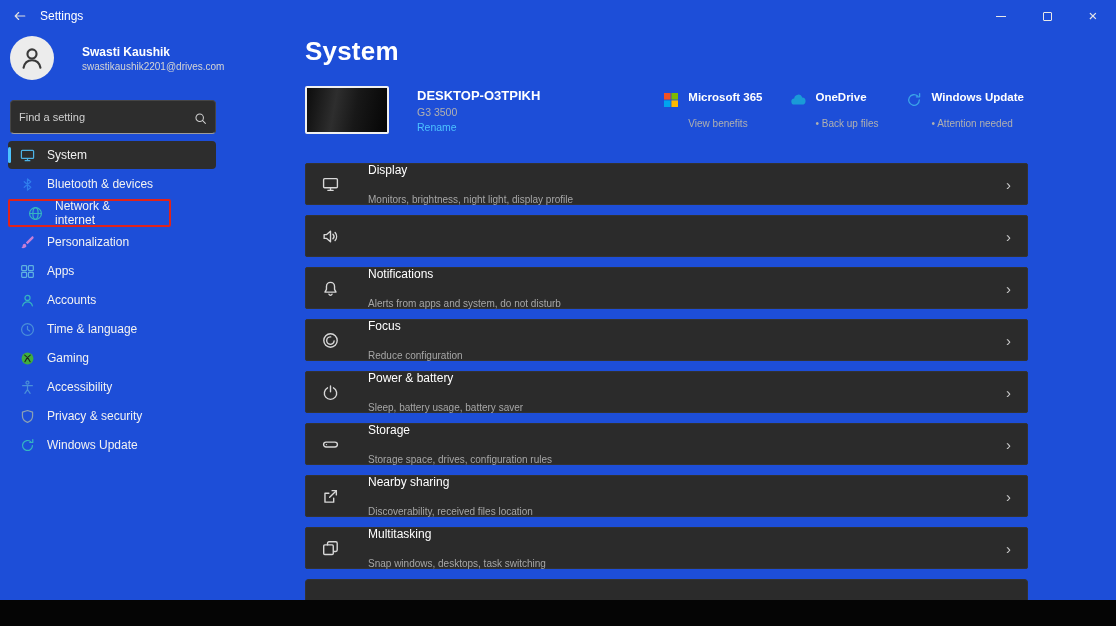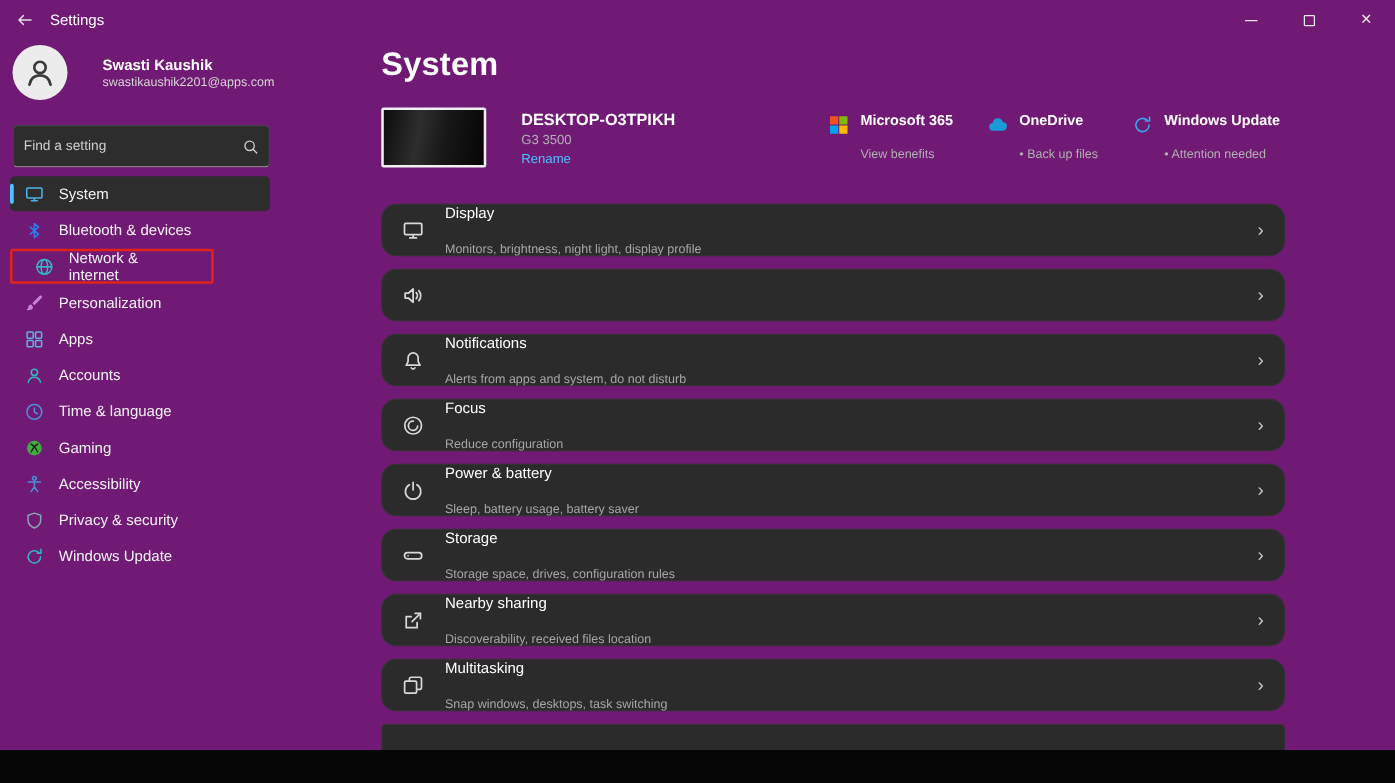--- a/index.html
+++ b/index.html
@@ -1,18 +1,18 @@
 <!DOCTYPE html>
 <html><head>
 <meta charset="utf-8">
 <style>
   *{box-sizing:border-box;margin:0;padding:0}
   html,body{width:1116px;height:626px;overflow:hidden}
   body{background:#202020;color:#fff;font-family:"Liberation Sans","DejaVu Sans",sans-serif;position:relative}
-  .app{position:relative;width:1116px;height:626px;background:#701a75;overflow:hidden}
+  .app{position:relative;width:1116px;height:626px;background:#1d4ed8;overflow:hidden}
 
   
   .titlebar{position:absolute;top:0;left:0;right:0;height:32px;display:flex;align-items:center}
   .back{width:40px;height:32px;display:flex;align-items:center;justify-content:center;color:#e0e0e0}
   .back .ic{width:14px;height:14px;display:block}
   .title{font-size:12px;color:#fff}
   .win-controls{margin-left:auto;display:flex;height:32px}
   .wbtn{width:46px;height:32px;display:flex;align-items:center;justify-content:center}
   .wic-minimize{width:10px;height:1px;background:#e8e8e8}
   .wic-maximize{width:9px;height:9px;border:1px solid #e8e8e8;border-radius:1px}
@@ -49,21 +49,21 @@
   .device-model{font-size:10.5px;color:#b0b0b0;margin-top:3px}
   .device-rename{font-size:10.5px;margin-top:3px;cursor:pointer}
   .status-cards{margin-left:auto;display:flex;gap:28px;align-items:flex-start;padding-right:4px}
   .status-card{display:flex;gap:9px;align-items:flex-start}
   .card-icon{width:16px;height:16px;display:block;margin-top:1px;flex:0 0 16px}
   .status-title{font-size:11.5px;font-weight:bold;white-space:nowrap}
   .status-sub{font-size:10px;color:#b0b0b0;margin-top:15px;white-space:nowrap}
 
   
   .rows{position:absolute;left:305px;top:163px;width:723px}
-  .row{height:42px;background:#2b2b2b;border:1px solid #323232;border-radius:12px;margin-bottom:10px;display:flex;align-items:center;padding:0 16px;gap:17px;cursor:default}
+  .row{height:42px;background:#2b2b2b;border:1px solid #323232;border-radius:2px;margin-bottom:10px;display:flex;align-items:center;padding:0 16px;gap:29px;cursor:default}
   .row-icon{width:17px;height:17px;display:block;flex:0 0 17px}
   .row-title{font-size:12px}
   .row-sub{font-size:10px;color:#a6a6a6;margin-top:17px}
   .chev{margin-left:auto;color:#c8c8c8;font-size:15px;line-height:1}
   .partial{position:absolute;left:305px;top:579px;width:723px;height:21px;background:#2b2b2b;border:1px solid #323232;border-bottom:none;border-radius:4px 4px 0 0}
 
   .bottombar{position:absolute;left:0;right:0;bottom:0;height:26px;background:#050505}
 </style>
 </head>
 <body>
@@ -92,21 +92,21 @@
 
   <div class="profile">
     <div class="avatar">
       <span class="av-ic"><svg viewBox="0 0 16 16" width="100%" height="100%" fill="none" stroke="currentColor" stroke-width="1.3" stroke-linecap="round" stroke-linejoin="round">
             <circle cx="8" cy="5.5" r="2.8"></circle>
             <path d="M2.8 14c.6-3 2.6-4.6 5.2-4.6s4.6 1.6 5.2 4.6"></path>
           </svg></span>
     </div>
     <div>
       <div class="profile-name">Swasti Kaushik</div>
-      <div class="profile-email">swastikaushik2201@apps.com</div>
+      <div class="profile-email">swastikaushik2201@drives.com</div>
     </div>
   </div>
 
   <div class="searchbox">
     <input placeholder="Find a setting" style="">
     <span class="s-ic"><svg viewBox="0 0 16 16" width="100%" height="100%" fill="none" stroke="currentColor" stroke-width="1.3" stroke-linecap="round" stroke-linejoin="round">
           <circle cx="7" cy="7" r="4.6"></circle>
           <path d="M10.4 10.4L14 14"></path>
         </svg></span>
   </div>

